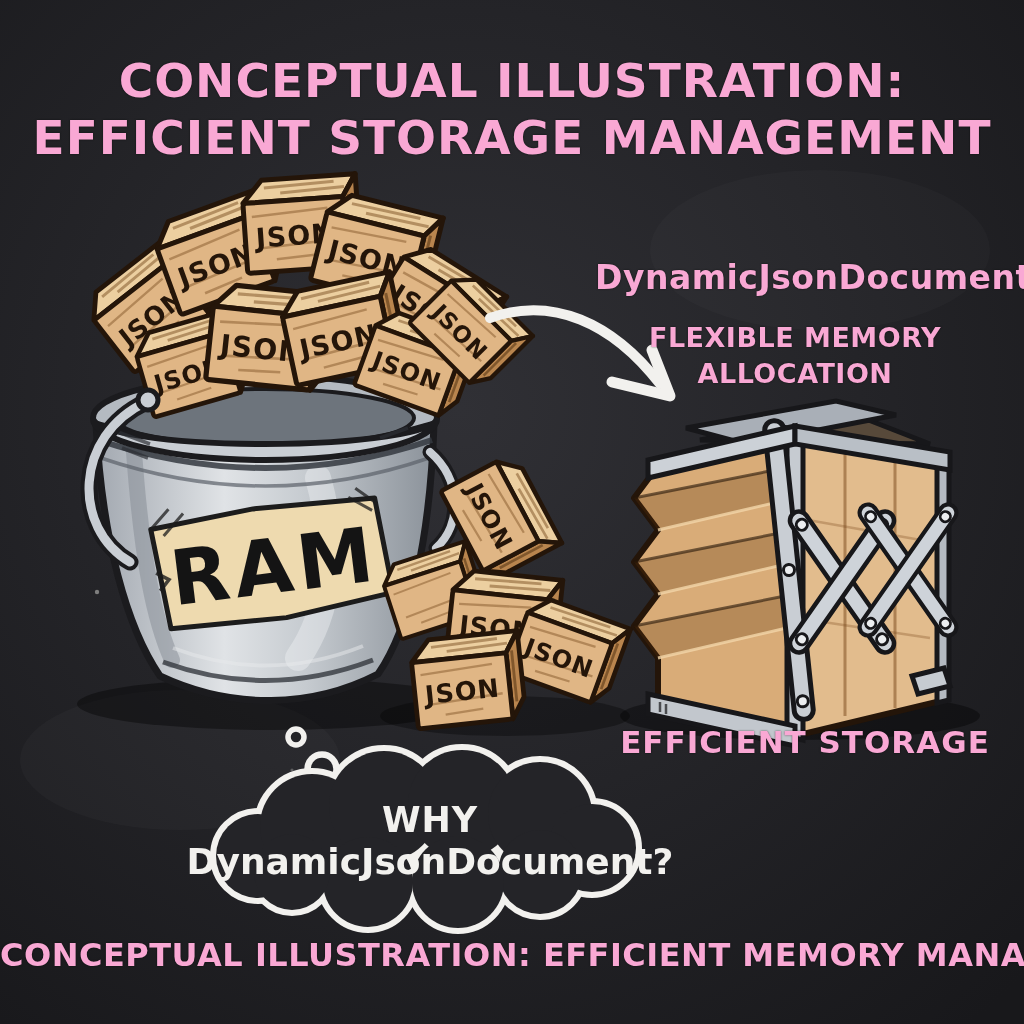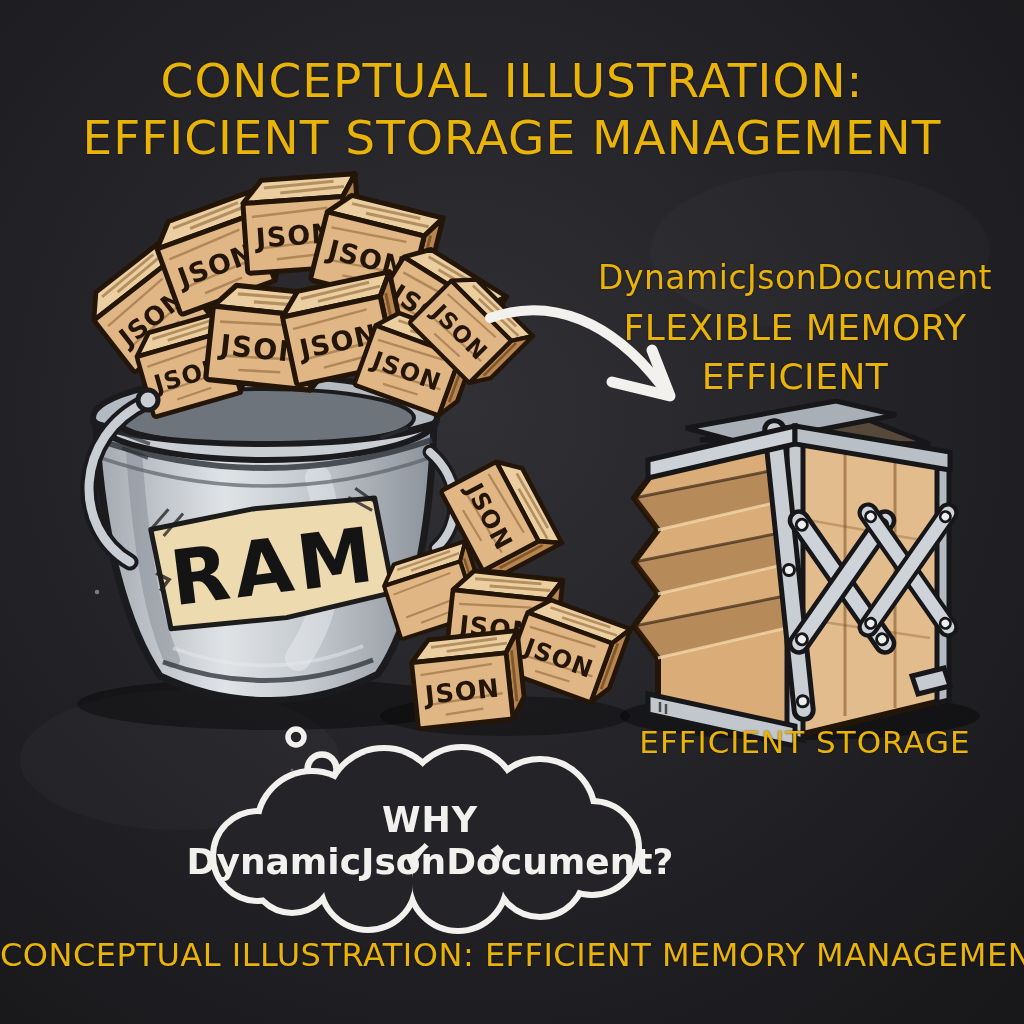--- a/index.html
+++ b/index.html
@@ -4,27 +4,27 @@
 <style>
   html,body{margin:0;padding:0;}
   body{
     width:1024px;height:1024px;position:relative;overflow:hidden;
     background:#1d1d20;
     font-family:"DejaVu Sans", sans-serif;
   }
   .stage{position:absolute;inset:0;}
   svg{position:absolute;left:0;top:0;}
   .caption{
-    position:absolute;color:#eab308;font-weight:normal;text-align:center;
+    position:absolute;color:#f9a8d4;font-weight:bold;text-align:center;
     text-shadow:0 0 2px rgba(0,0,0,.6);
     white-space:nowrap;
   }
   #title{top:52px;left:0;width:1024px;font-size:47px;line-height:1.22;letter-spacing:1px;}
   #right-heading{top:258px;left:595px;width:400px;font-size:33px;letter-spacing:.5px;}
-  #right-sub{top:304px;left:595px;width:400px;font-size:36px;line-height:1.35;letter-spacing:.5px;}
+  #right-sub{top:320px;left:595px;width:400px;font-size:27px;line-height:1.35;letter-spacing:.5px;}
   #storage-label{top:724px;left:605px;width:400px;font-size:31px;letter-spacing:1px;}
   #footer-caption{top:936px;left:0;width:1024px;font-size:32px;letter-spacing:.5px;}
 </style>
 </head>
 <body>
 
 <div class="stage">
 
 <svg width="1024" height="1024" viewBox="0 0 1024 1024">
   <defs>
@@ -323,19 +323,19 @@
 
   <div id="title" class="caption">
     <div>CONCEPTUAL ILLUSTRATION:</div>
     <div>EFFICIENT STORAGE MANAGEMENT</div>
   </div>
 
   <div id="right-heading" class="caption">DynamicJsonDocument</div>
 
   <div id="right-sub" class="caption">
     <div>FLEXIBLE MEMORY</div>
-    <div>EFFICIENT</div>
+    <div>ALLOCATION</div>
   </div>
 
   <div id="storage-label" class="caption">EFFICIENT STORAGE</div>
 
   <div id="footer-caption" class="caption">CONCEPTUAL ILLUSTRATION: EFFICIENT MEMORY MANAGEMENT</div>
 </div>
 
 </body></html>

